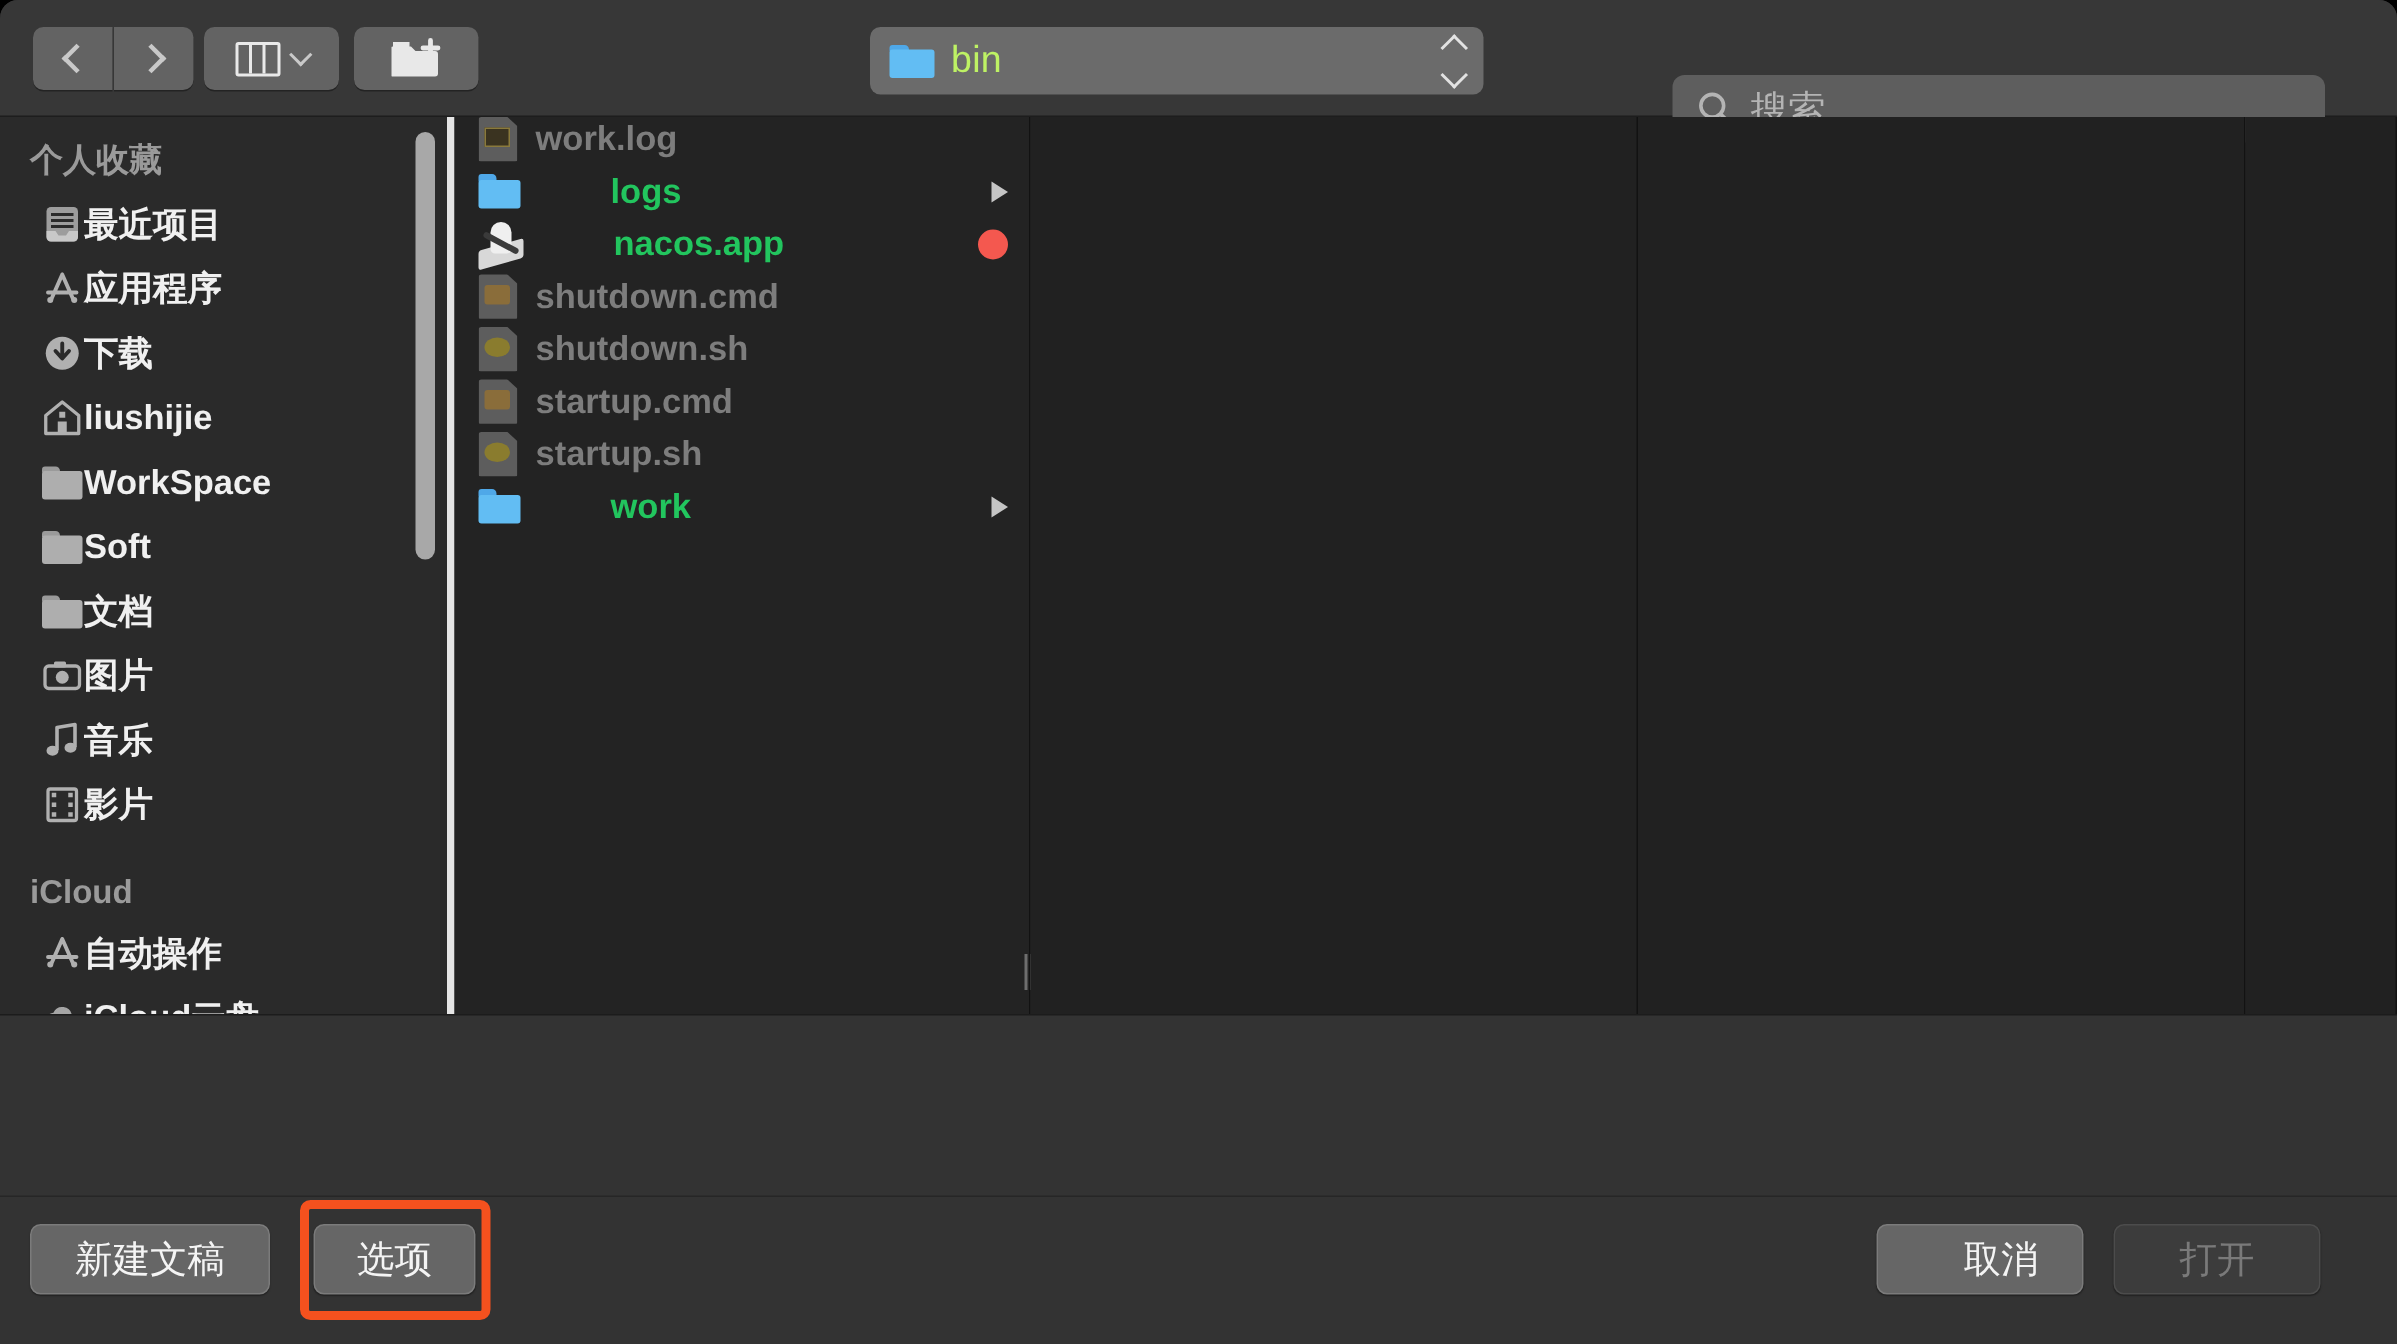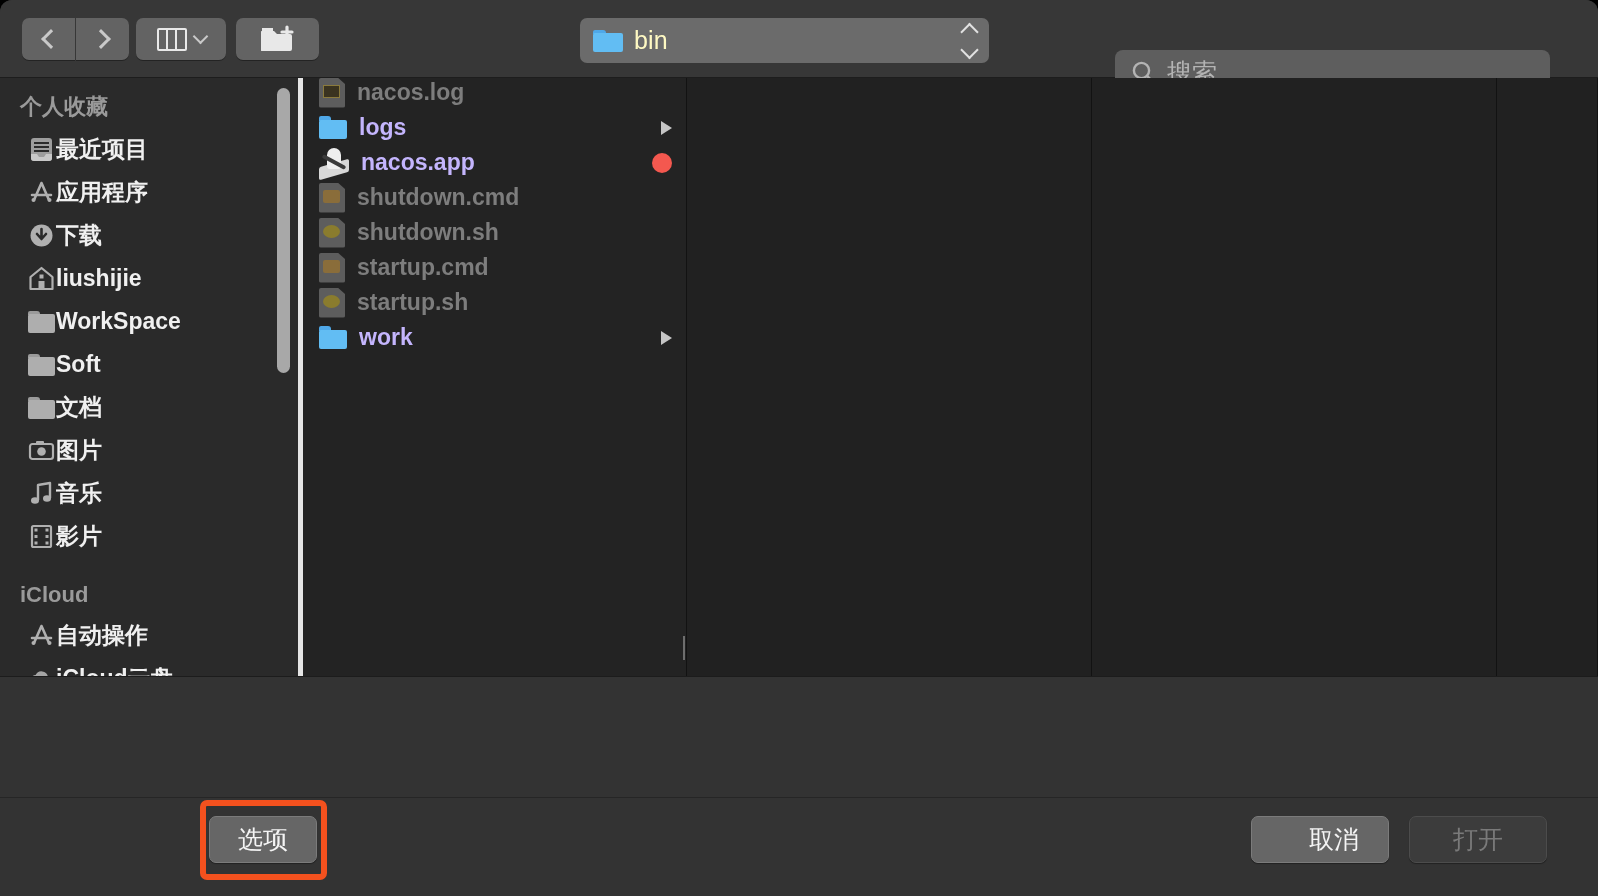--- a/index.html
+++ b/index.html
@@ -47,21 +47,21 @@
 
   .pathbar {
     position: absolute; left: 580px; top: 18px;
     width: 409px; height: 45px;
     background: #6b6b6b;
     border-radius: 7px;
     display: flex; align-items: center;
   }
   .pathbar .folder { margin-left: 13px; }
   .pathbar .ptext {
-    margin-left: 11px; color: #fef9c3; font-size: 25px; letter-spacing: .2px;
+    margin-left: 11px; color: #bef264; font-size: 25px; letter-spacing: .2px;
   }
   .stepper {
     position: absolute; right: 13px; top: 50%; transform: translateY(-50%);
     display: flex; flex-direction: column; gap: 5px; align-items: center;
   }
   .stepper span { width: 13px; height: 13px; border-style: solid; border-color: #e2e2e2; }
   .stepper .up   { border-width: 2.6px 0 0 2.6px; transform: rotate(45deg); }
   .stepper .down { border-width: 0 2.6px 2.6px 0; transform: rotate(45deg); }
 
   .searchbar {
@@ -127,21 +127,21 @@
     width: 6px; height: 24px;
     display: flex; gap: 2px; justify-content: center;
   }
   .col-grip span { width: 2px; height: 100%; background: #6e6e6e; }
 
   .frow {
     height: 35px; display: flex; align-items: center;
     padding-left: 16px; padding-right: 14px; gap: 12px;
   }
   .frow .fname { font-size: 23px; font-weight: 700; white-space: nowrap; }
-  .frow.enabled .fname { color: #c4b5fd; }
+  .frow.enabled .fname { color: #22c55e; margin-left: 48px; }
   .frow.dim .fname { color: #7d7d7d; font-weight: 600; }
   .frow .spacer { flex: 1; }
   .disclosure {
     width: 0; height: 0;
     border-left: 11px solid #c5c5c5;
     border-top: 7px solid transparent;
     border-bottom: 7px solid transparent;
   }
   .dot-badge { width: 20px; height: 20px; border-radius: 50%; }
 
@@ -377,21 +377,21 @@
       <div class="sb-scroll"></div>
     </div>
 
     <div class="col col-1">
 
       <div class="frow dim" style="margin-top:-3px">
         <span class="ficon">
           <span class="doc-sheet dimmed"></span>
             <span class="doc-inner log"></span>
         </span>
-        <span class="fname">nacos.log</span>
+        <span class="fname">work.log</span>
       </div>
 
       <div class="frow enabled">
         <span class="folder-glyph" style="width:28px;height:23px;flex:0 0 28px">
           <span class="tab" style="background:#4fa8e8"></span>
           <span class="body" style="background:#62bdf3"></span>
         </span>
         <span class="fname">logs</span>
         <span class="spacer"></span>
         <span class="disclosure"></span>
@@ -458,20 +458,21 @@
 
     <div class="col col-2"></div>
     <div class="col col-3"></div>
     <div class="col col-4"></div>
   </div>
 
   <div class="footer">
     <div class="footer-sep"></div>
   </div>
 
+  <div class="btn btn-new">新建文稿</div>
 
   <div class="btn btn-opt">选项</div>
 
   <div class="hl-box"></div>
 
   <div class="btn btn-cancel">取消</div>
 
   <div class="btn btn-open disabled">打开</div>
 
 </div>

